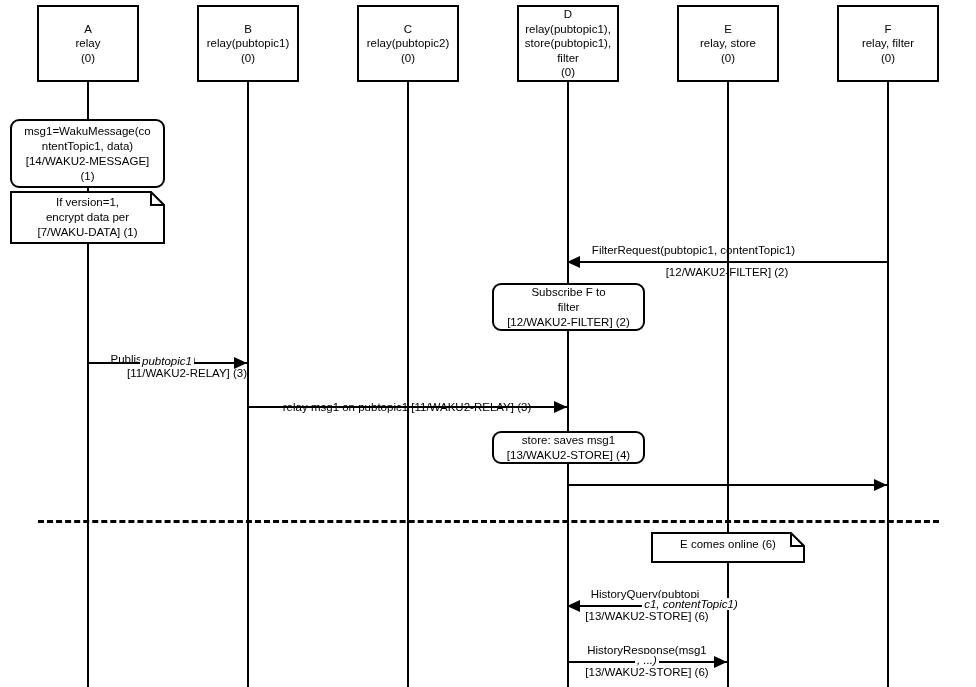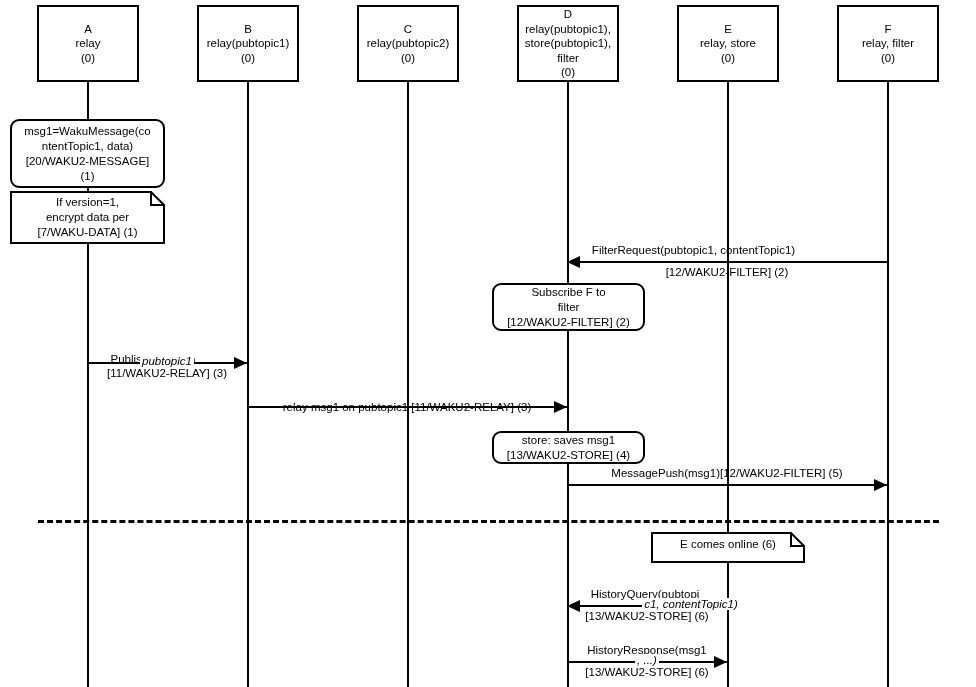--- a/index.html
+++ b/index.html
@@ -168,41 +168,40 @@
       <span class="pline">(0)</span>
     </div>
     <div class="msg-line" style="left: 567px; top: 261px; width: 320px;"></div>
     <div class="arrowhead left" style="left: 567px; top: 256px;"></div>
     <div class="msg-label" style="left: 567px; width: 253px; top: 243px;">FilterRequest(pubtopic1, contentTopic1)</div>
     <div class="msg-label" style="left: 567px; width: 320px; top: 265px;">[12/WAKU2-FILTER] (2)</div>
     <div class="msg-line" style="left: 87px; top: 362px; width: 160px;"></div>
     <div class="arrowhead right" style="left: 234px; top: 357px;"></div>
     <div class="msg-label" style="left: 87px; width: 132px; top: 352px;">Publish msg1 on</div>
     <div class="msg-label" style="left: 87px; width: 160px; top: 354px;"><span class="mid">pubtopic1</span></div>
-    <div class="msg-label" style="left: 87px; width: 160px; top: 366px;">[11/WAKU2-RELAY] (3)</div>
+    <div class="msg-label" style="left: 87px; width: 160px; top: 366px; text-align: right;">[11/WAKU2-RELAY] (3)</div>
     <div class="msg-line" style="left: 247px; top: 406px; width: 320px;"></div>
     <div class="arrowhead right" style="left: 554px; top: 401px;"></div>
     <div class="msg-label" style="left: 247px; width: 320px; top: 388px; margin-top: 12px;">relay msg1 on pubtopic1 [11/WAKU2-RELAY] (3)</div>
     <div class="msg-line" style="left: 567px; top: 484px; width: 320px;"></div>
     <div class="arrowhead right" style="left: 874px; top: 479px;"></div>
-    <div class="msg-label" style="left: 567px; width: 320px; top: 466px;">MessagePush(msg1)[12/WAKU2-FILTER] (5)</div>
     <div class="msg-line" style="left: 567px; top: 605px; width: 160px;"></div>
     <div class="arrowhead left" style="left: 567px; top: 600px;"></div>
     <div class="msg-label" style="left: 567px; width: 156px; top: 587px;">HistoryQuery(pubtopi</div>
     <div class="msg-label" style="left: 567px; width: 160px; top: 597px; padding-left: 44px;"><span class="mid">c1, contentTopic1)</span></div>
     <div class="msg-label" style="left: 567px; width: 160px; top: 609px;">[13/WAKU2-STORE] (6)</div>
     <div class="msg-line" style="left: 567px; top: 661px; width: 160px;"></div>
     <div class="arrowhead right" style="left: 714px; top: 656px;"></div>
     <div class="msg-label" style="left: 567px; width: 160px; top: 643px;">HistoryResponse(msg1</div>
     <div class="msg-label" style="left: 567px; width: 160px; top: 653px;"><span class="mid">, ...)</span></div>
     <div class="msg-label" style="left: 567px; width: 160px; top: 665px;">[13/WAKU2-STORE] (6)</div>
     <div class="rnote" style="left: 10px; top: 119px; width: 155px; height: 69px;">
       <span class="nline">msg1=WakuMessage(co</span>
       <span class="nline">ntentTopic1, data)</span>
-      <span class="nline">[20/WAKU2-MESSAGE]</span>
+      <span class="nline">[14/WAKU2-MESSAGE]</span>
       <span class="nline">(1)</span>
     </div>
     <div class="fnote" style="left: 10px; top: 191px; width: 155px; height: 53px;">
       <svg width="155" height="53">
         <path d="M1,1 L141,1 L154,14 L154,52 L1,52 Z" fill="#ffffff" stroke="#000000" stroke-width="2"></path>
         <path d="M141,1 L141,14 L154,14" fill="none" stroke="#000000" stroke-width="2"></path>
       </svg>
       <div class="ftext">
         <span class="nline">If version=1,</span>
         <span class="nline">encrypt data per</span>

